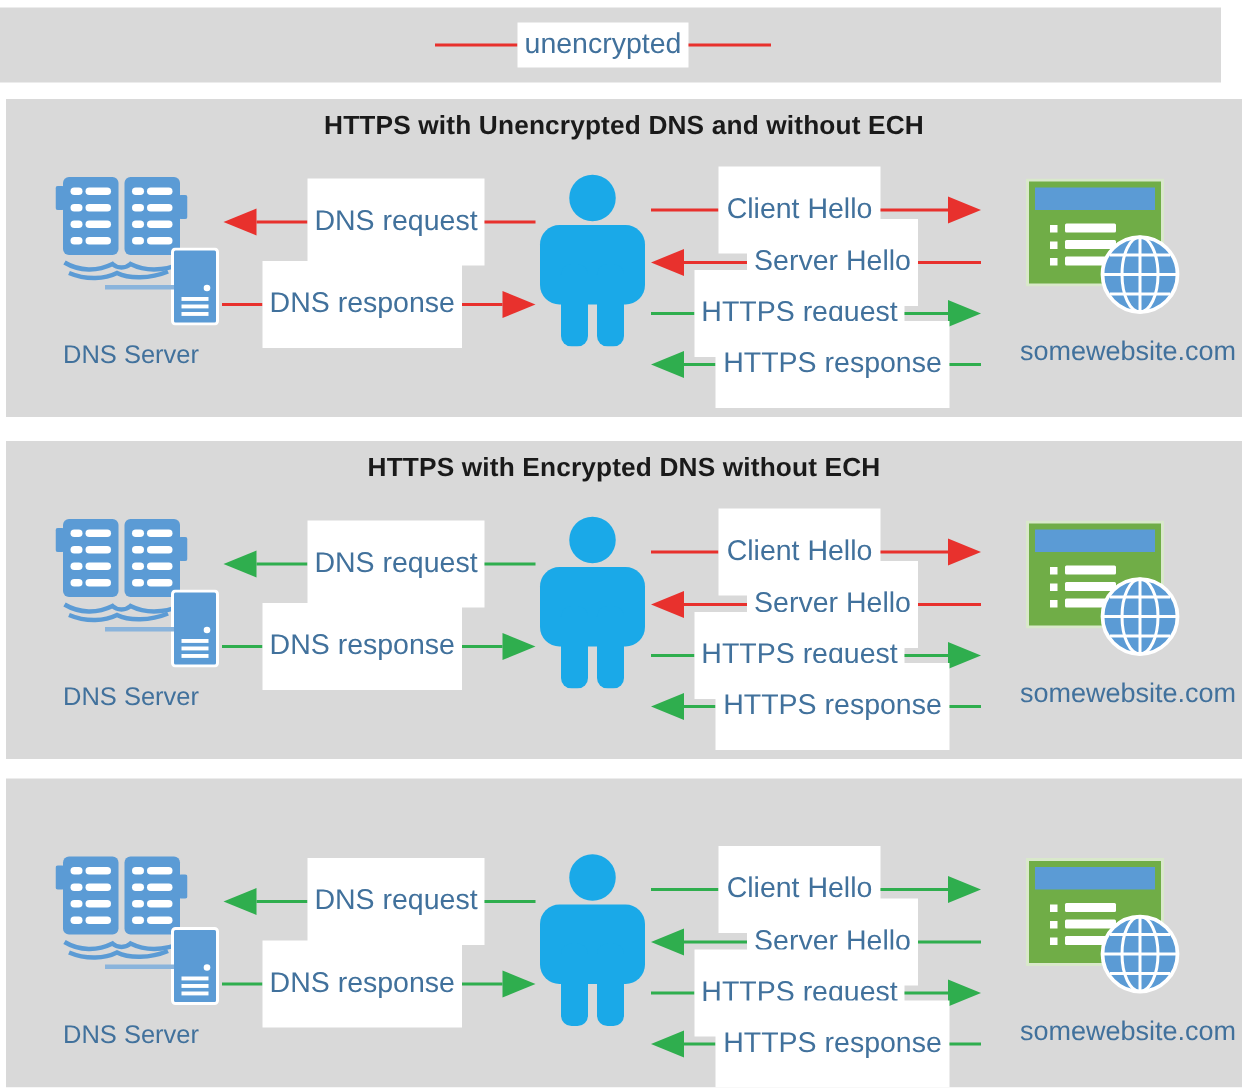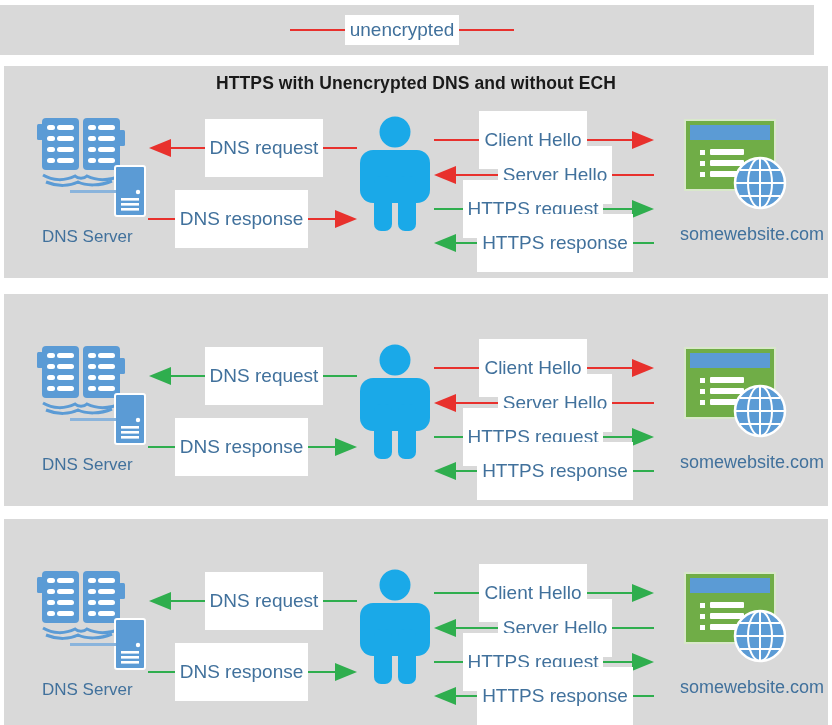--- a/index.html
+++ b/index.html
@@ -35,21 +35,21 @@
   .book-icon{position:absolute;left:33px;top:50px;}
   .server-icon{position:absolute;left:110px;top:99px;}
   .connector{position:absolute;left:66px;top:124px;width:46px;height:2.5px;background:var(--connector-blue,#8ab4dc);}
   .dns-label{position:absolute;left:38px;top:161px;font-size:17px;color:var(--label-text,#41719c);}
   .person-icon{position:absolute;left:352px;top:50px;}
   .browser-icon{position:absolute;left:680px;top:53px;}
   .globe-icon{position:absolute;left:729px;top:90px;}
   .website-label{position:absolute;left:676px;top:158px;width:176px;text-align:left;font-size:18px;color:var(--label-text,#41719c);}
   .arrow-row{position:absolute;display:flex;align-items:center;height:28px;}
   .a-dnsreq{left:145px;top:68px;width:208px;}
-  .a-dnsres{left:144px;top:139px;width:209px;}
+  .a-dnsres{left:144px;top:123px;width:209px;}
   .a-ch  {left:430px;top:60px;width:220px;}
   .a-sh  {left:430px;top:95px;width:220px;}
   .a-hreq{left:430px;top:129px;width:220px;}
   .a-hres{left:430px;top:163px;width:220px;}
   .arrow-line{height:2.5px;flex:1;}
   .arrow-label{
     background:var(--label-bg,#fff);color:var(--label-text,#41719c);
     font-size:19px;line-height:1.25;padding:17px 5px;white-space:nowrap;
   }
   .arrow-head{width:0;height:0;border-top:9px solid transparent;border-bottom:9px solid transparent;}
@@ -170,20 +170,21 @@
   </div>
   <div class="arrow-row a-hres dir-left">
     <span class="arrow-head" style="border-right-color: rgb(47, 174, 78);"></span>
     <span class="arrow-line" style="background: rgb(47, 174, 78);"></span>
     <span class="arrow-label">HTTPS response</span>
     <span class="arrow-line" style="background: rgb(47, 174, 78);"></span>
   </div>
 </div>
 
 <div class="panel panel-2">
+  <div class="panel-title">HTTPS with Encrypted DNS without ECH</div>
 
   <svg class="book-icon" width="88" height="72" viewBox="0 0 88 72">
     <rect x="0" y="8" width="6" height="16" rx="1.5" fill="var(--icon-blue,#5b9bd5)"></rect>
     <rect x="82" y="14" width="6" height="16" rx="1.5" fill="var(--icon-blue,#5b9bd5)"></rect>
     <rect x="5" y="2" width="37" height="52" rx="4" fill="var(--icon-blue,#5b9bd5)"></rect>
     <rect x="46" y="2" width="37" height="52" rx="4" fill="var(--icon-blue,#5b9bd5)"></rect>
     <g fill="#fff">
       <rect x="10" y="9" width="8" height="5" rx="2.5"></rect>
         <rect x="20" y="9" width="17" height="5" rx="2.5"></rect>
       <rect x="10" y="20" width="8" height="5" rx="2.5"></rect>

